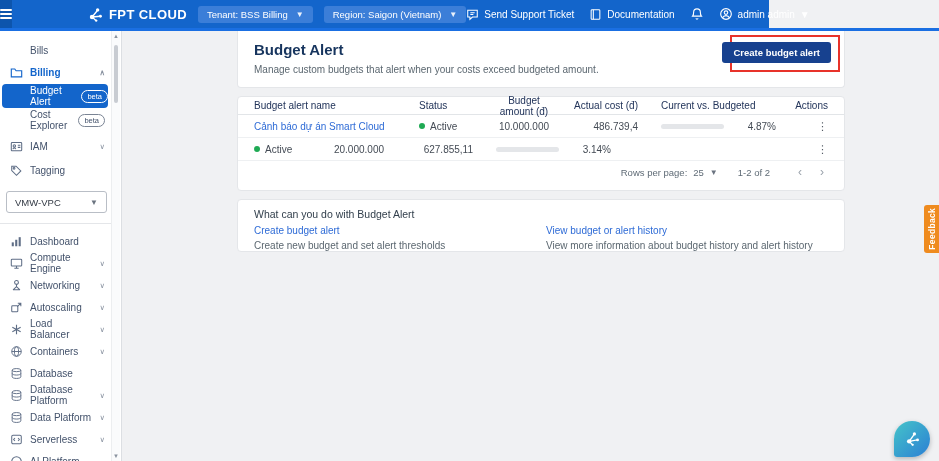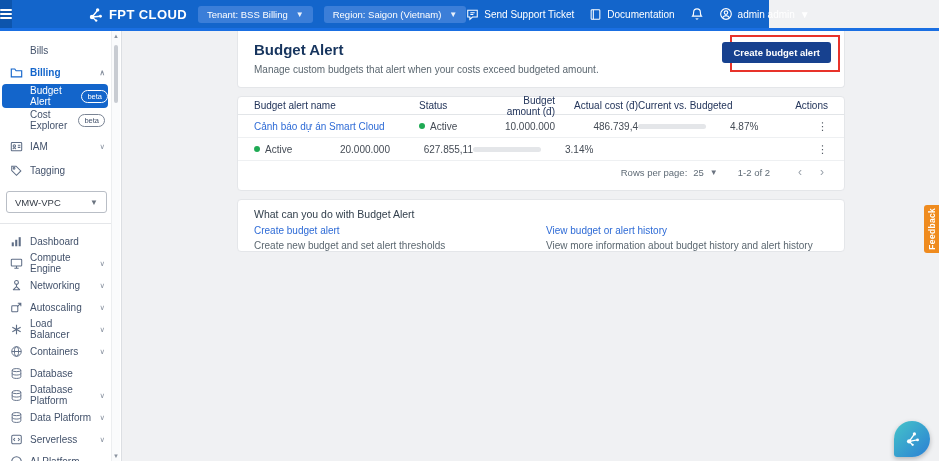--- a/index.html
+++ b/index.html
@@ -47,23 +47,23 @@
   .page-title { position:absolute; left:16px; top:10px; font-size:15px; font-weight:bold; color:#17355e; }
   .page-subtitle { position:absolute; left:16px; top:33px; font-size:10px; color:#5b6770; }
   .red-annot { position:absolute; right:4px; top:4px; width:110px; height:37px; border:2px solid #e8332a; }
   .create-btn { position:absolute; right:13px; top:11px; height:21px; background:#17418f; color:#fff; font-size:9.5px; font-weight:bold; border:none; border-radius:3px; padding:0 11px; cursor:pointer; font-family:"Liberation Sans",sans-serif; }
 
   .card-table { top:96px; height:95px; }
   .t-row { display:flex; align-items:center; height:23px; border-bottom:1px solid #eef0f2; padding:0 16px; }
   .t-head { height:18px; border-bottom:1px solid #e2e5e8; font-weight:normal; color:#22345a; }
   .c-name { width:165px; flex:none; }
   .c-status { width:74px; flex:none; display:flex; align-items:center; gap:5px; }
-  .c-budget { width:62px; flex:none; text-align:right; }
+  .c-budget { width:62px; flex:none; text-align:center; }
   .c-actual { width:83px; flex:none; text-align:right; }
-  .c-current { width:138px; flex:none; display:flex; align-items:center; }
+  .c-current { width:138px; flex:none; padding-left:23px; display:flex; align-items:center; }
   .c-actions { flex:1; text-align:right; }
   .t-head .c-status { display:block; }
   .t-head .c-current { display:block; }
   .row-link { color:#2e6bd6; cursor:pointer; }
   .cell-text { color:#444b55; }
   .dot { width:6px; height:6px; border-radius:50%; background:#1faa54; flex:none; }
   .prog-track { width:68px; height:5px; border-radius:3px; background:#e4e6e9; overflow:hidden; }
   .prog-fill { height:5px; border-radius:3px; background:#1365cb; }
   .prog-pct { margin-left:24px; color:#444b55; }
   .kebab { font-size:11px; color:#555c66; cursor:pointer; letter-spacing:0; }

